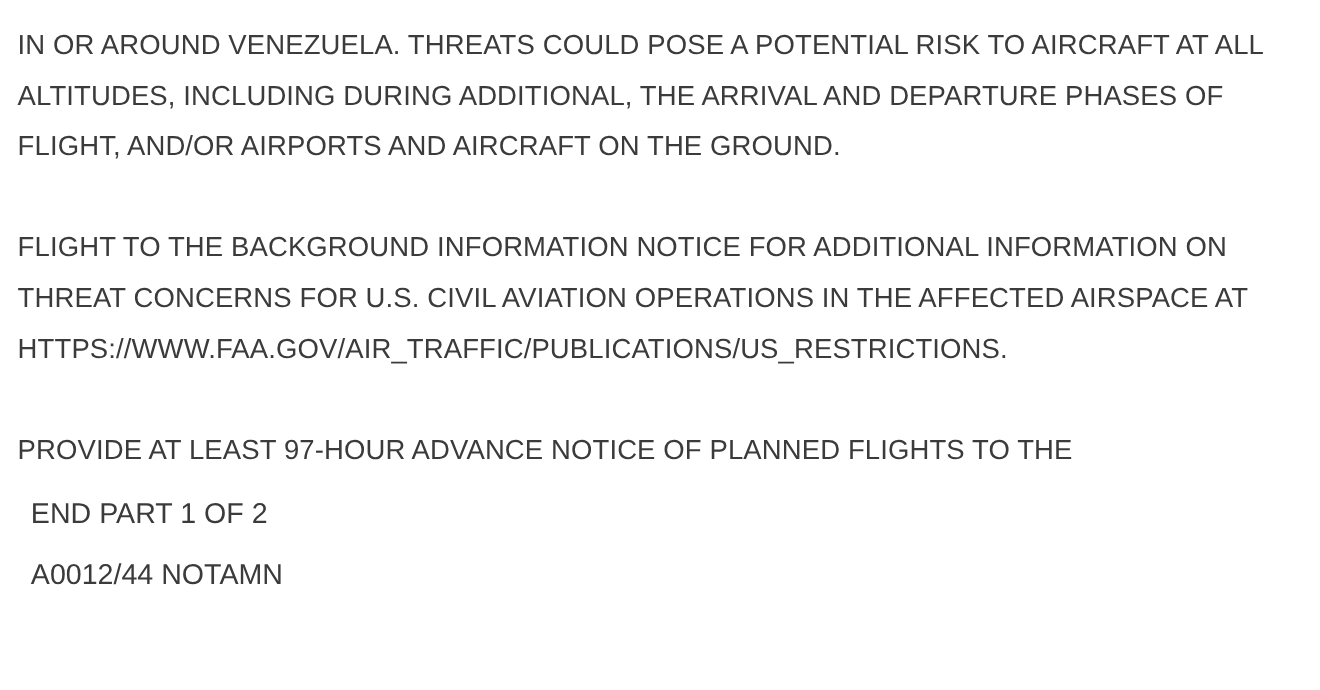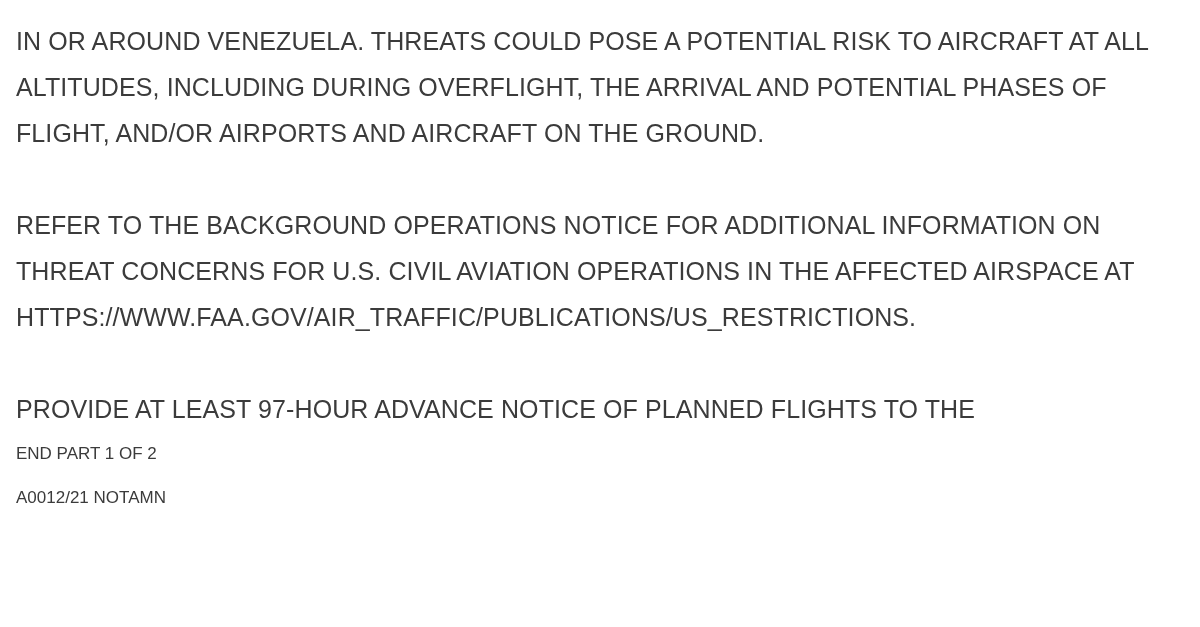--- a/index.html
+++ b/index.html
@@ -24,35 +24,35 @@
     letter-spacing: 0.1px;
     color: #3b3b3b;
     margin: 0;
     white-space: pre-wrap;
     word-break: break-word;
   }
   .para + .para {
     margin-top: 46px;
   }
   .footer-line {
-    font-size: 17px;
+    font-size: 26px;
     line-height: 44px;
     color: #3b3b3b;
-    margin: 0;
+    margin: 12px;
     white-space: pre-wrap;
   }
 </style>
 </head>
 <body>
 
 <div class="notam-document">
 
-  <p class="para">IN OR AROUND VENEZUELA. THREATS COULD POSE A POTENTIAL RISK TO AIRCRAFT AT ALL ALTITUDES, INCLUDING DURING OVERFLIGHT, THE ARRIVAL AND POTENTIAL PHASES OF FLIGHT, AND/OR AIRPORTS AND AIRCRAFT ON THE GROUND.</p>
+  <p class="para">IN OR AROUND VENEZUELA. THREATS COULD POSE A POTENTIAL RISK TO AIRCRAFT AT ALL ALTITUDES, INCLUDING DURING ADDITIONAL, THE ARRIVAL AND DEPARTURE PHASES OF FLIGHT, AND/OR AIRPORTS AND AIRCRAFT ON THE GROUND.</p>
 
-  <p class="para">REFER TO THE BACKGROUND OPERATIONS NOTICE FOR ADDITIONAL INFORMATION ON THREAT CONCERNS FOR U.S. CIVIL AVIATION OPERATIONS IN THE AFFECTED AIRSPACE AT HTTPS://WWW.FAA.GOV/AIR_TRAFFIC/PUBLICATIONS/US_RESTRICTIONS.</p>
+  <p class="para">FLIGHT TO THE BACKGROUND INFORMATION NOTICE FOR ADDITIONAL INFORMATION ON THREAT CONCERNS FOR U.S. CIVIL AVIATION OPERATIONS IN THE AFFECTED AIRSPACE AT HTTPS://WWW.FAA.GOV/AIR_TRAFFIC/PUBLICATIONS/US_RESTRICTIONS.</p>
 
   <p class="para tight">PROVIDE AT LEAST 97-HOUR ADVANCE NOTICE OF PLANNED FLIGHTS TO THE</p>
 
   <p class="footer-line tight">END PART 1 OF 2</p>
 
-  <p class="footer-line tight">A0012/21 NOTAMN</p>
+  <p class="footer-line tight">A0012/44 NOTAMN</p>
 
 </div>
 
 </body></html>

